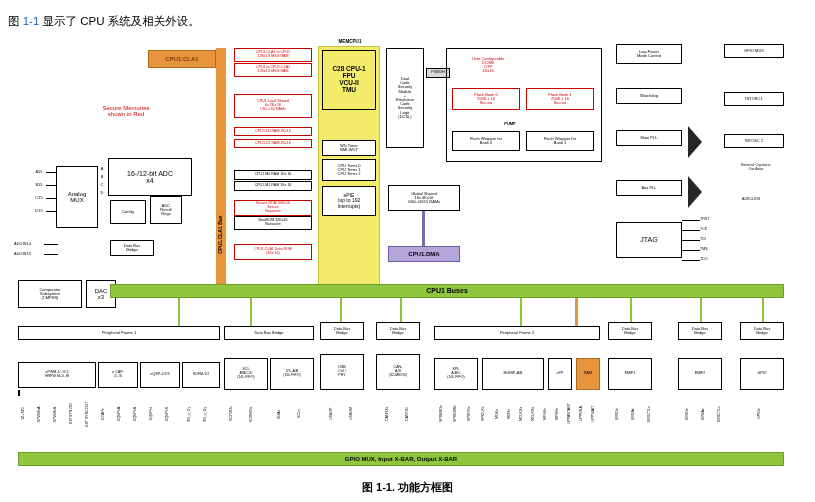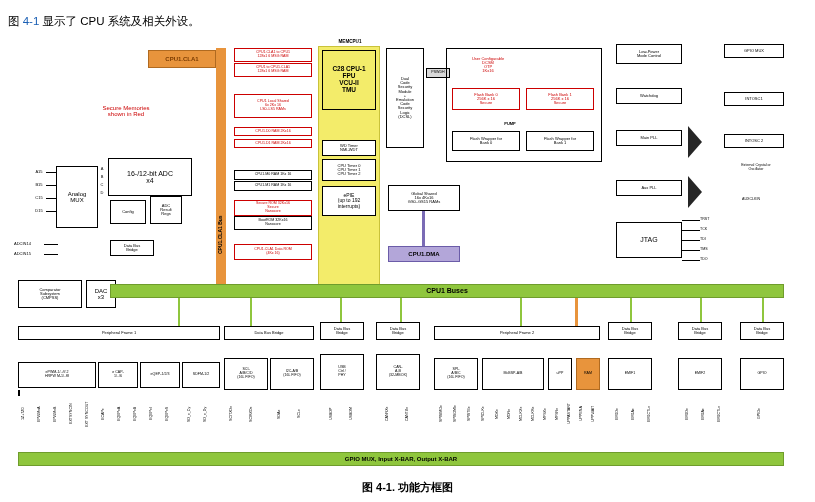--- a/index.html
+++ b/index.html
@@ -29,21 +29,21 @@
   .tiny2{font-size:4px;}
   .t5{font-size:5px;}
   .t6{font-size:6px;}
   .t7{font-size:7px;}
   .bold{font-weight:bold;}
 </style>
 </head>
 <body>
 
 <div class="toptext" style="left:8px;top:14px;">
-  <span>图 </span><span class="bluelink">4-1</span><span> 显示了 CPU 系统及相关外设。</span>
+  <span>图 </span><span class="bluelink">1-1</span><span> 显示了 CPU 系统及相关外设。</span>
 </div>
 
 <div class="box" style="left:148px;top:50px;width:68px;height:18px;background:#e8943c;border:1px solid #b06a20;font-size:6px;font-weight:bold;color:#7a3b00;">CPU1.CLA1</div>
 
 <div class="lbl red" style="left:78px;top:100px;width:96px;height:22px;font-size:6px;white-space:pre;">Secure Memories
 shown in Red</div>
 
 <div class="abs" style="left:216px;top:48px;width:10px;height:238px;background:#e8943c;"></div>
 <div class="lbl vert" style="left:215px;top:195px;width:12px;height:80px;font-size:5px;font-weight:bold;">CPU1.CLA1 Bus</div>
 
@@ -283,13 +283,13 @@
 <div class="lbl vert tiny" style="left:684px;top:396px;width:8px;height:36px;">EM2Dx</div>
 <div class="lbl vert tiny" style="left:700px;top:396px;width:8px;height:36px;">EM2Ax</div>
 <div class="lbl vert tiny" style="left:716px;top:396px;width:8px;height:36px;">EM2CTLx</div>
 <div class="lbl vert tiny" style="left:756px;top:396px;width:8px;height:36px;">GPIOx</div>
 
 <div class="line" style="left:18px;top:390px;width:2px;height:6px;"></div>
 
 <div class="abs" style="left:18px;top:452px;width:766px;height:14px;background:#8fc63d;border:1px solid #6f9c2c;"></div>
 <div class="lbl t6 bold" style="left:18px;top:452px;width:766px;height:14px;">GPIO MUX, Input X-BAR, Output X-BAR</div>
 
-<div class="caption" style="top:480px;">图 4-1. 功能方框图</div>
+<div class="caption" style="top:480px;">图 1-1. 功能方框图</div>
 
 </body></html>

